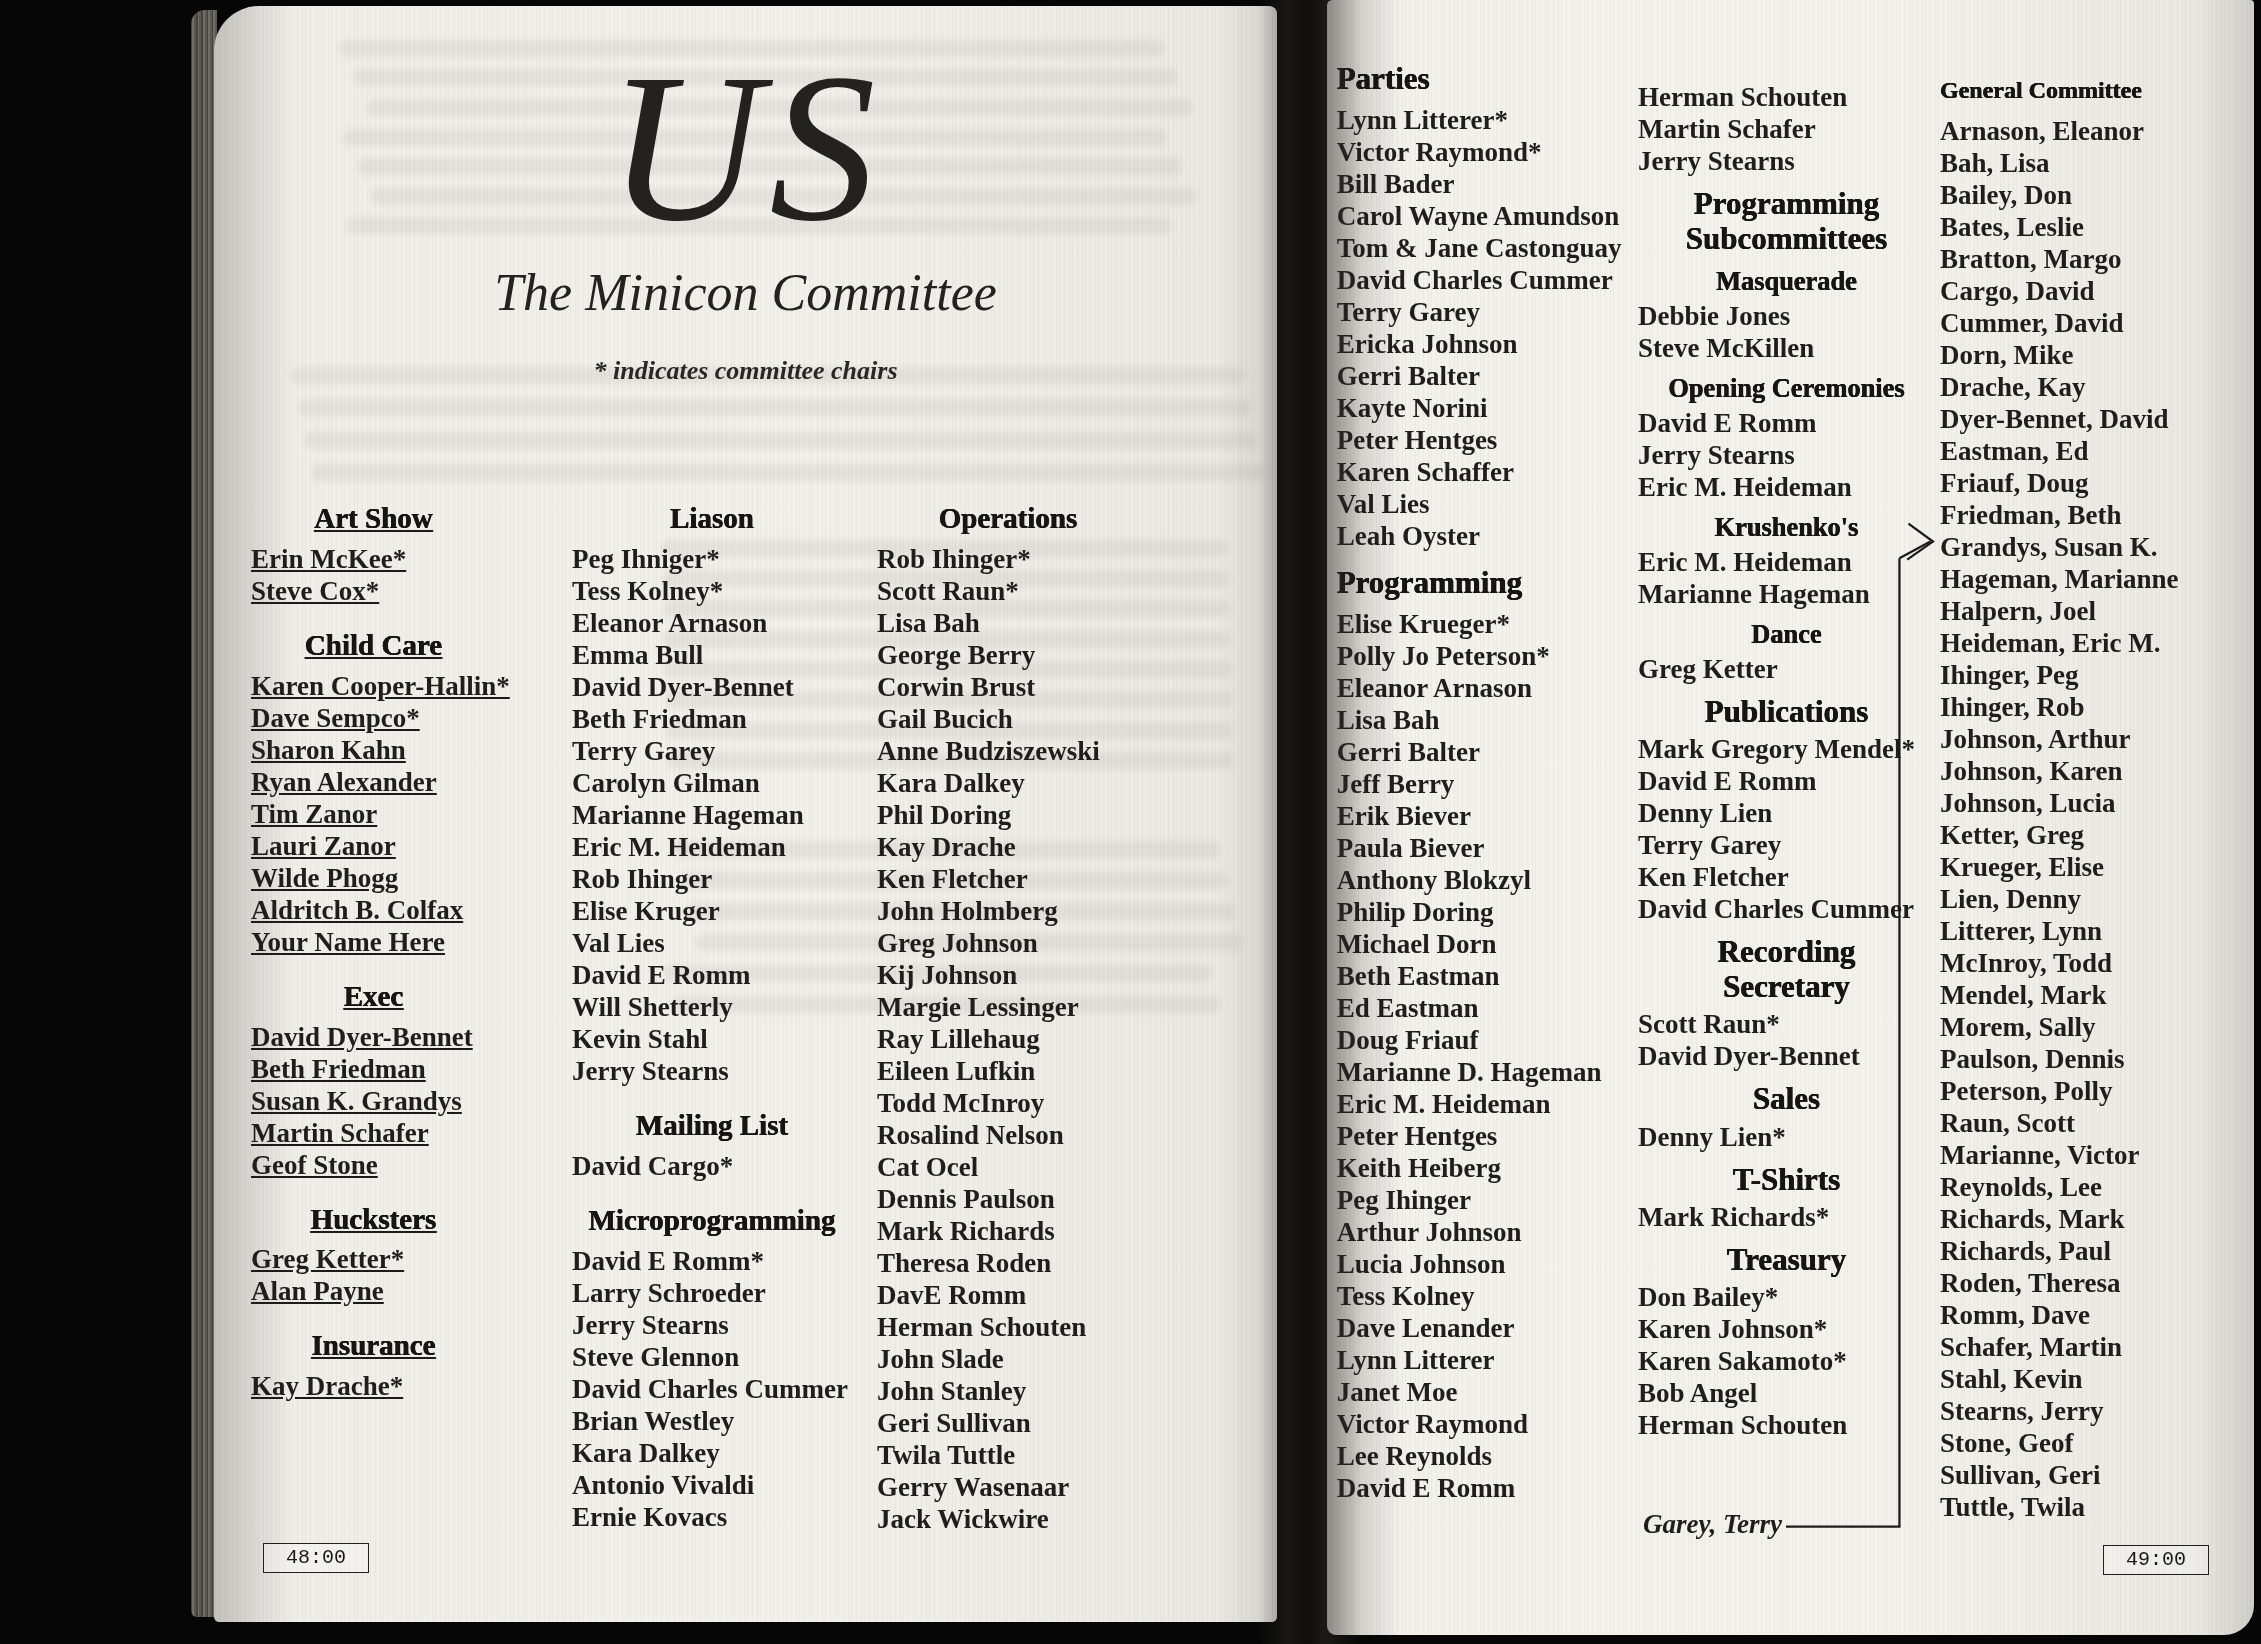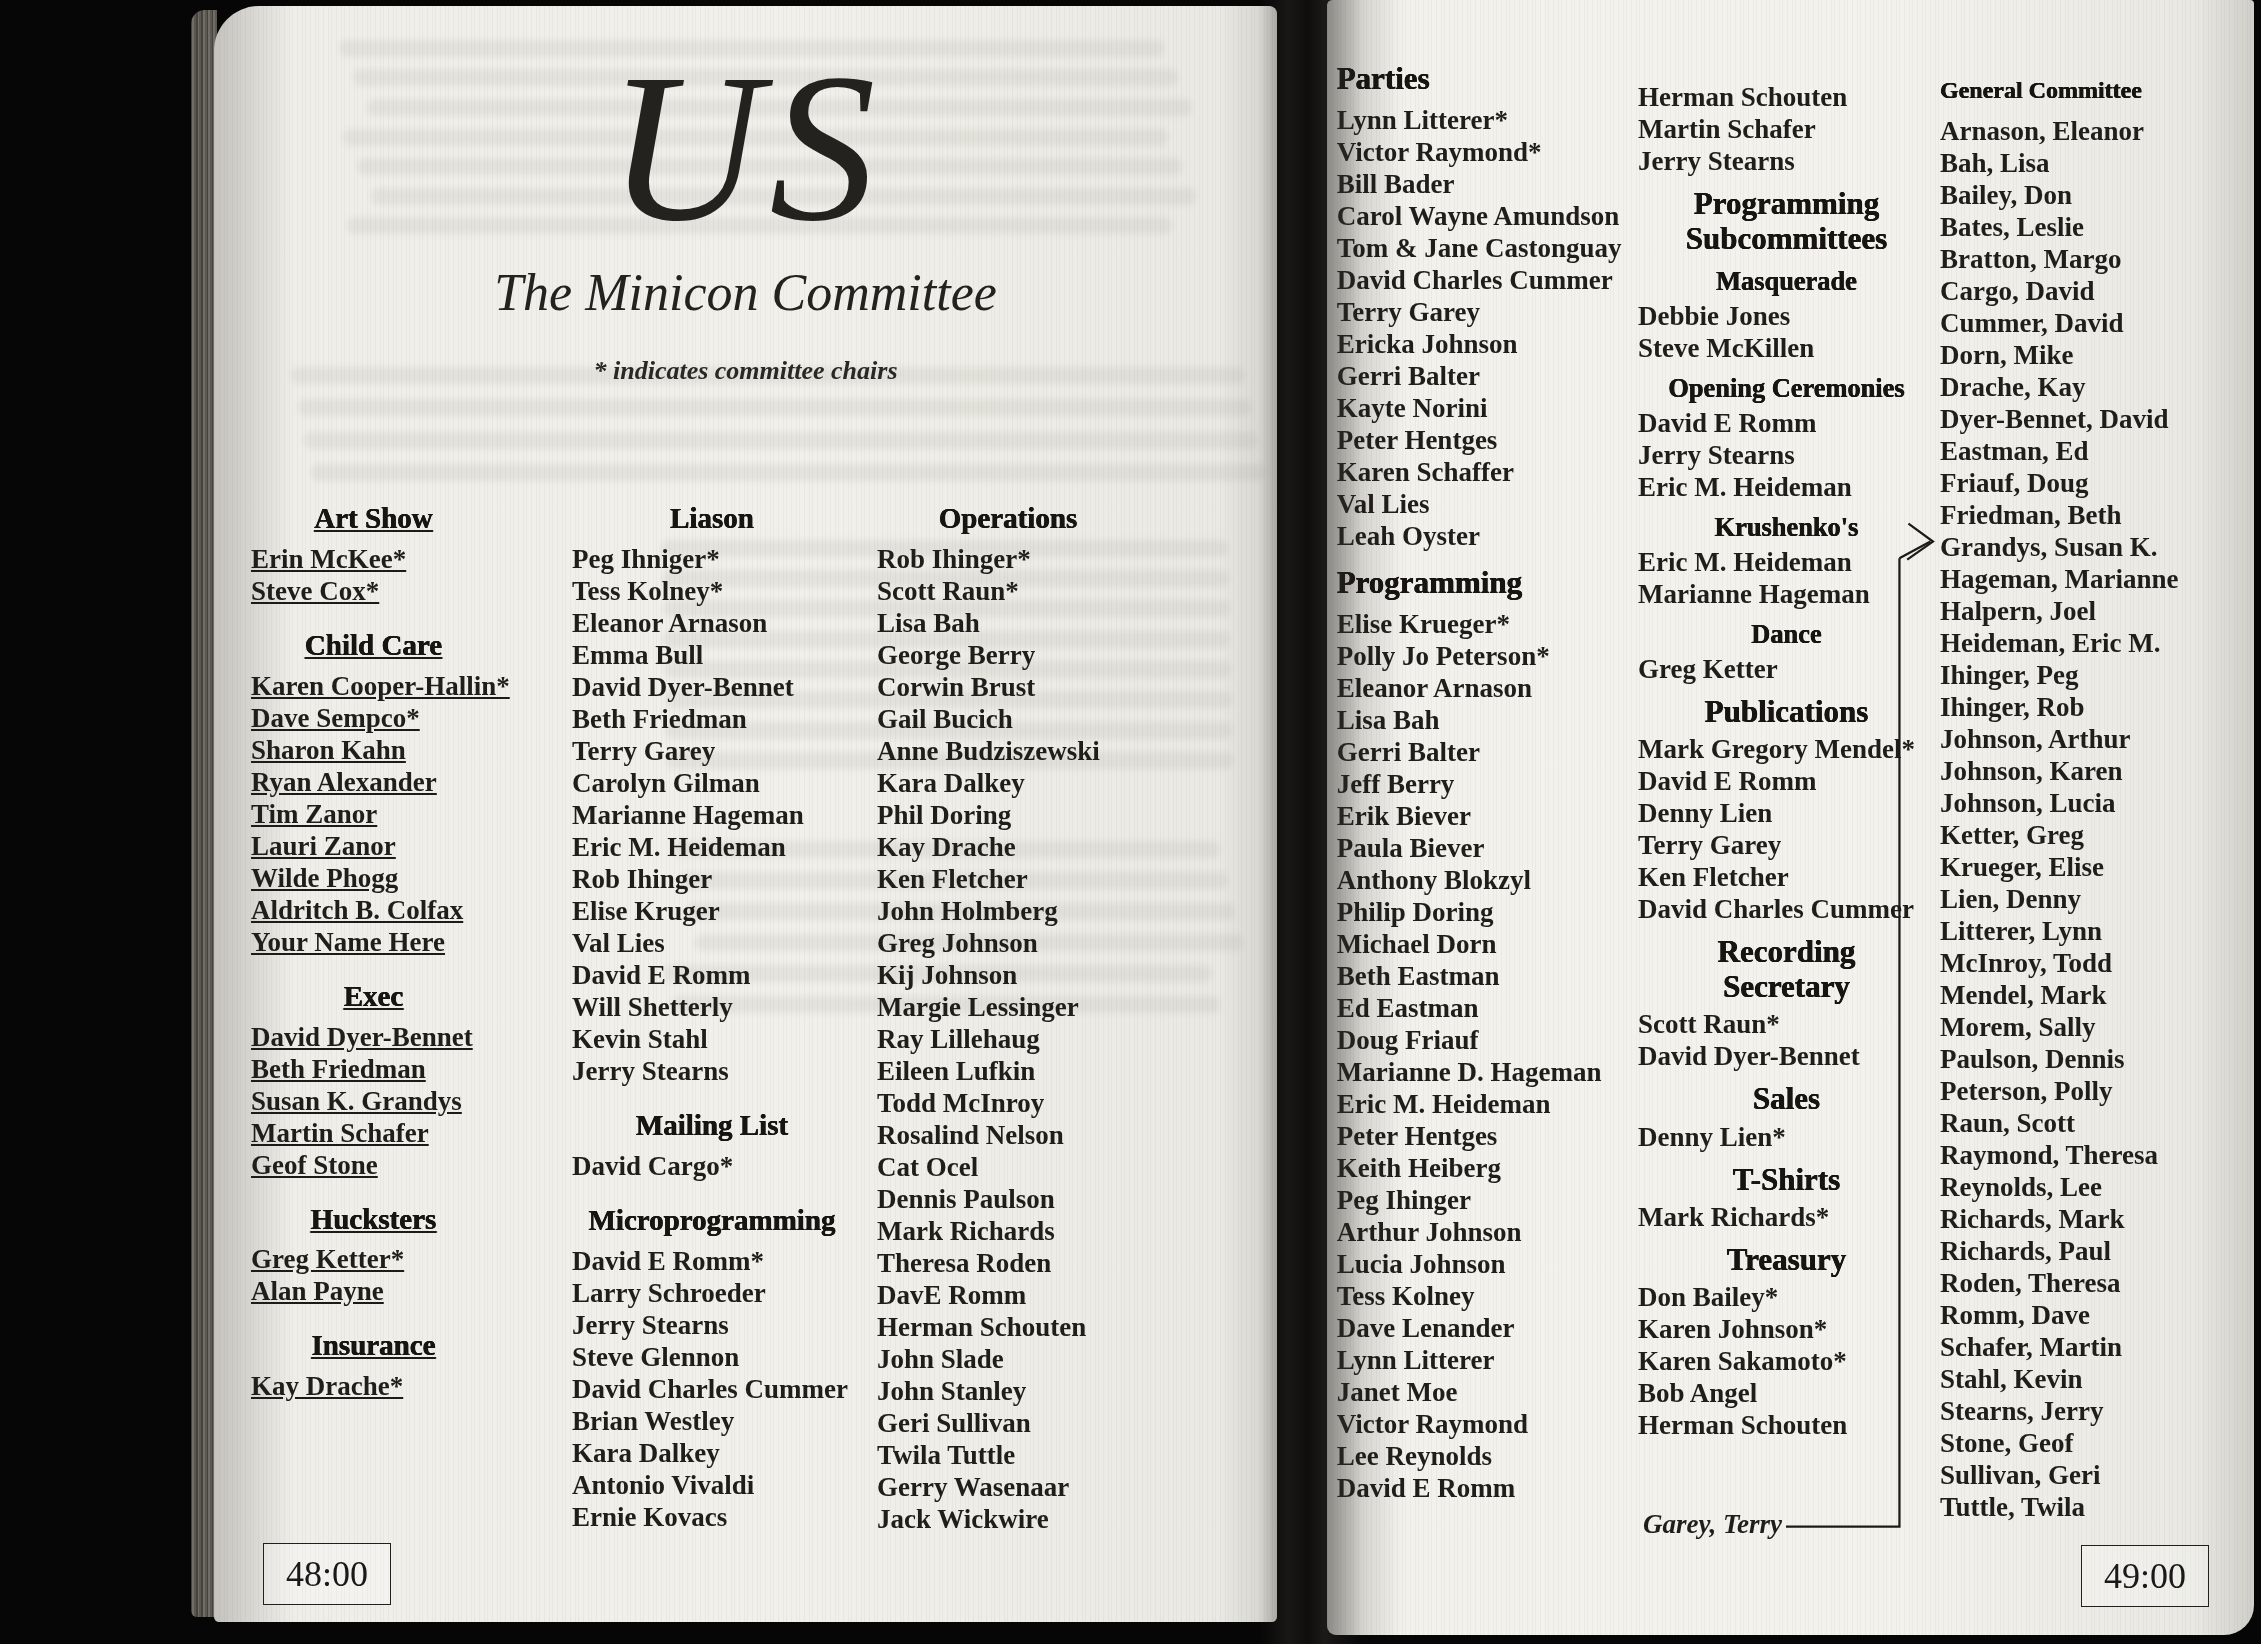--- a/index.html
+++ b/index.html
@@ -79,22 +79,22 @@
   .col-r1 .section{margin-top:13px;}
   .col-r1 .section:first-child,.col-gc .section:first-child{margin-top:0;}
 
   .callout-svg{position:absolute;left:0;top:0;z-index:3;pointer-events:none;}
   .callout-label{
     position:absolute;left:316px;top:1509px;z-index:3;
     font-weight:bold;font-size:27px;white-space:nowrap;color:#201e1b;font-style:italic;
   }
   .pagenum{
     position:absolute;z-index:3;border:1.9px solid #21201e;color:#1a1917;
-    font-family:Liberation Serif, serif;
-    font-size:36px;line-height:1;padding:12px 22px;background:rgba(255,255,255,0.25);
+    font-family:Liberation Mono, monospace;
+    font-size:20px;line-height:1;padding:4px 22px;background:rgba(255,255,255,0.25);
   }
   .pagenum-left{left:49px;top:1537px;}
   .pagenum-right{right:45px;top:1545px;}
 </style>
 </head>
 <body>
 
 <div class="edge-stack"></div>
 
 <div class="page page-left">
@@ -387,21 +387,21 @@
           <div class="member">Ketter, Greg</div>
           <div class="member">Krueger, Elise</div>
           <div class="member">Lien, Denny</div>
           <div class="member">Litterer, Lynn</div>
           <div class="member">McInroy, Todd</div>
           <div class="member">Mendel, Mark</div>
           <div class="member">Morem, Sally</div>
           <div class="member">Paulson, Dennis</div>
           <div class="member">Peterson, Polly</div>
           <div class="member">Raun, Scott</div>
-          <div class="member">Raymond, Theresa</div>
+          <div class="member">Marianne, Victor</div>
           <div class="member">Reynolds, Lee</div>
           <div class="member">Richards, Mark</div>
           <div class="member">Richards, Paul</div>
           <div class="member">Roden, Theresa</div>
           <div class="member">Romm, Dave</div>
           <div class="member">Schafer, Martin</div>
           <div class="member">Stahl, Kevin</div>
           <div class="member">Stearns, Jerry</div>
           <div class="member">Stone, Geof</div>
           <div class="member">Sullivan, Geri</div>

